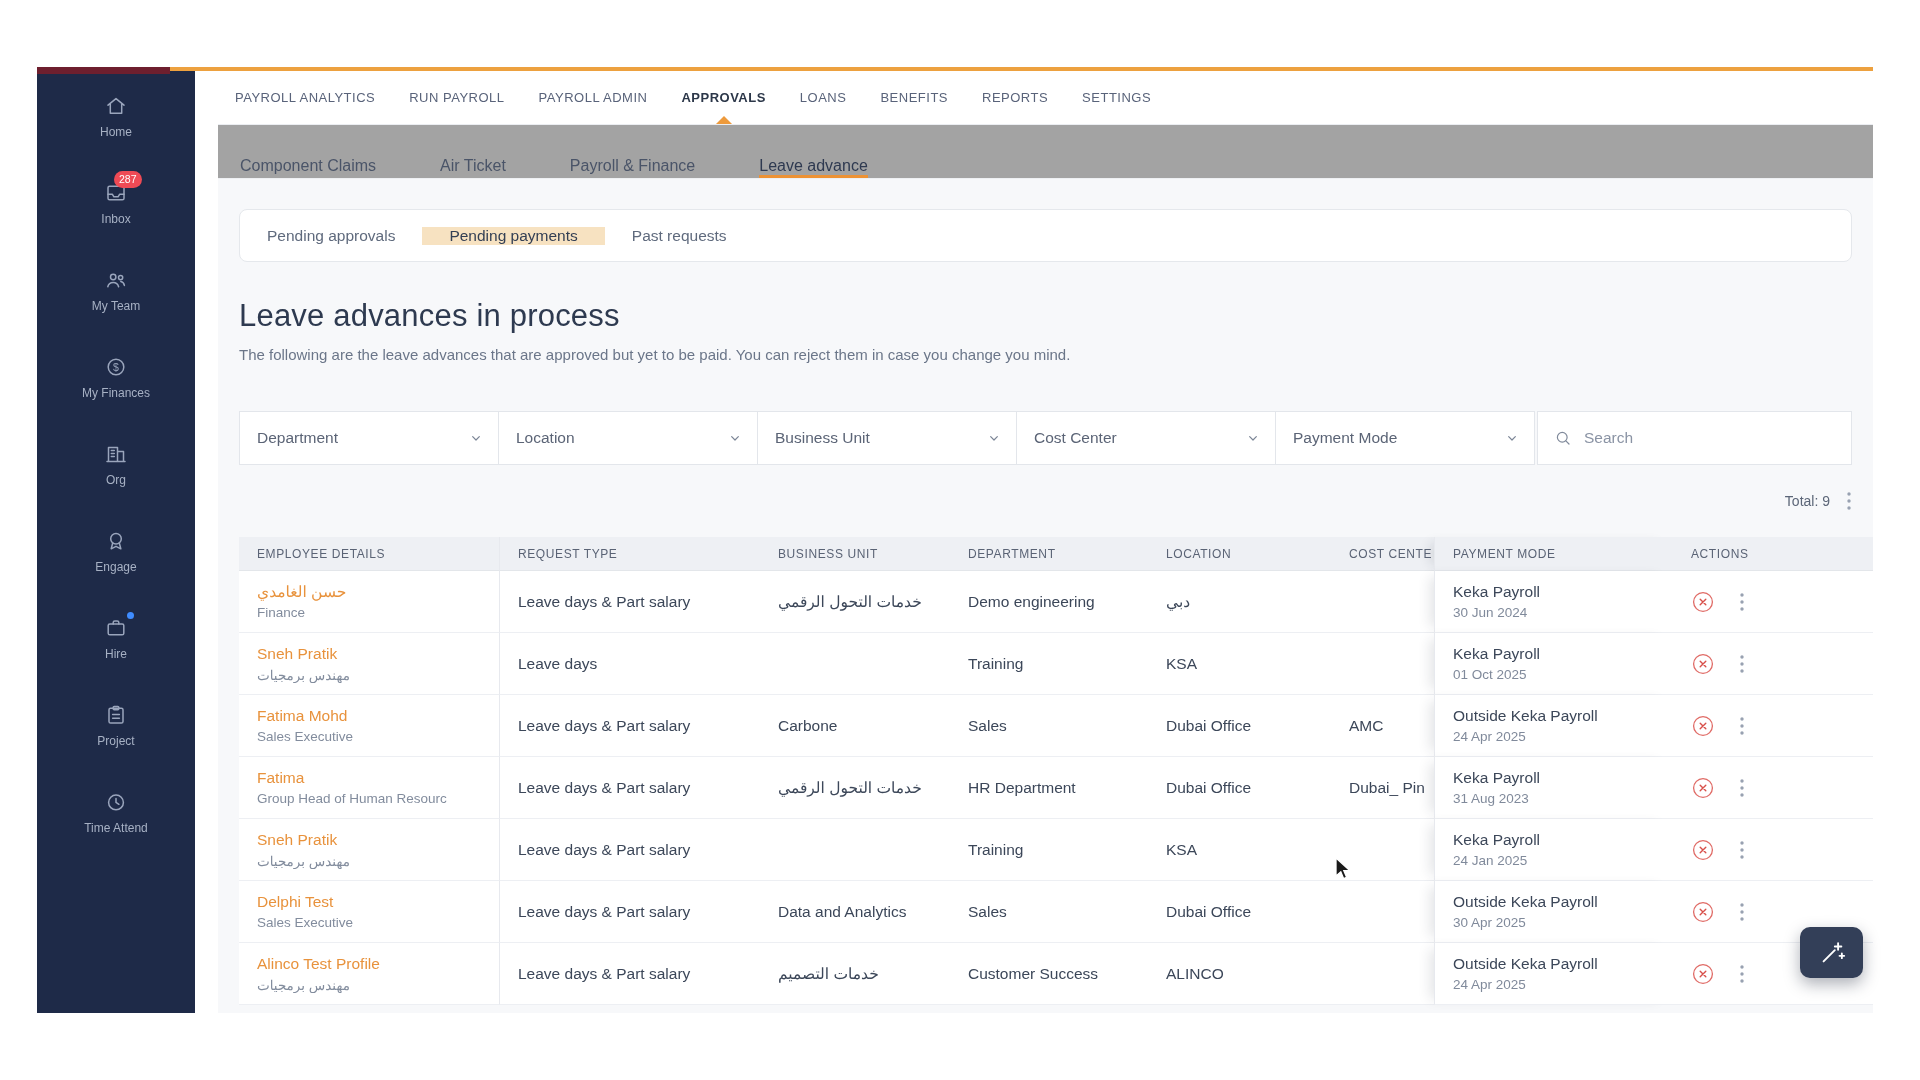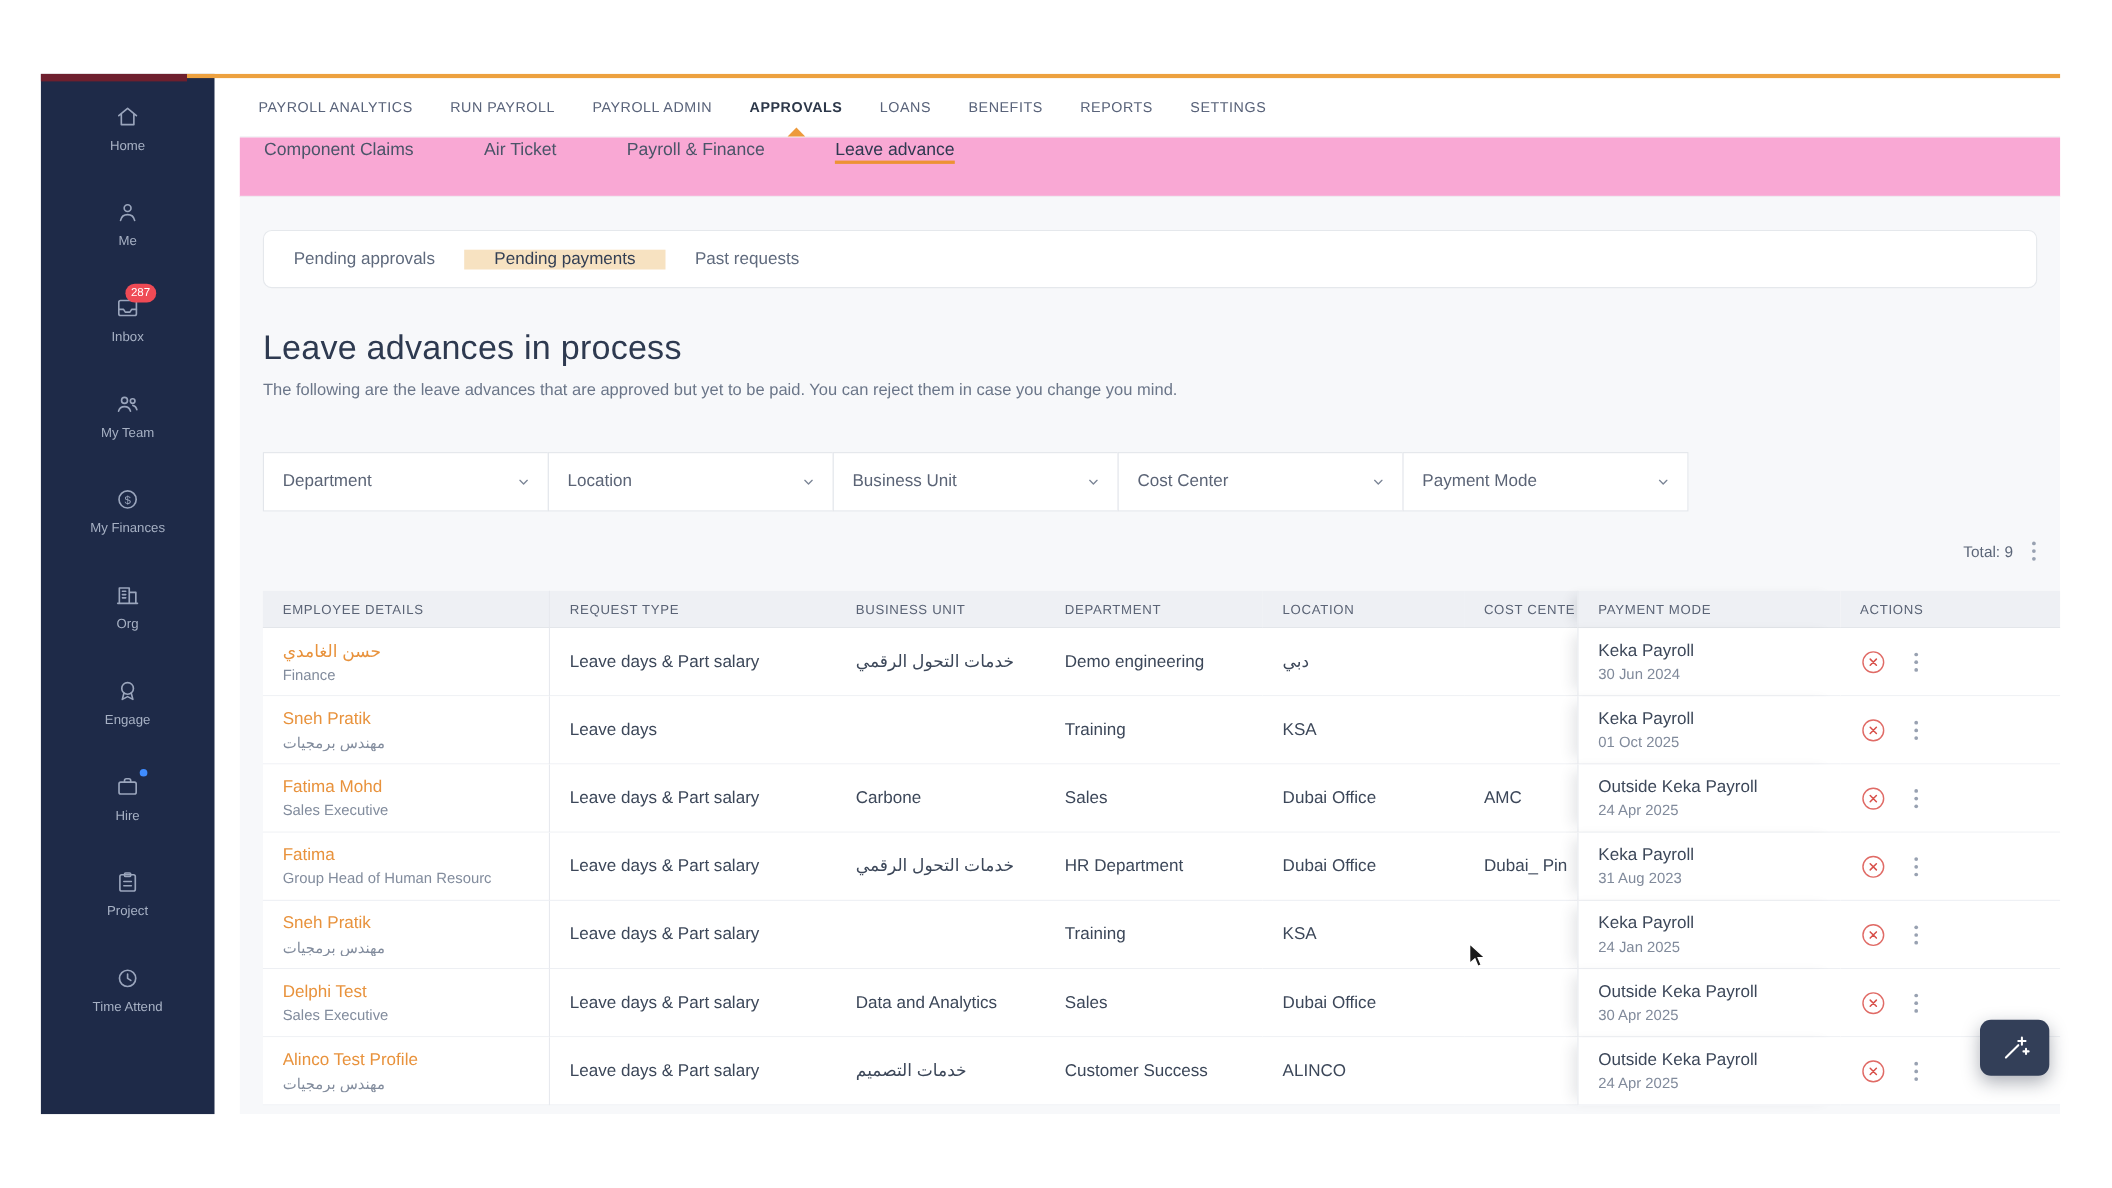--- a/index.html
+++ b/index.html
@@ -38,21 +38,21 @@
   .nav-item {
     padding:0 17px; font-size:13px; letter-spacing:.5px; color:#59637a; height:100%;
     display:flex; align-items:center; position:relative; cursor:pointer; white-space:nowrap;
   }
   .nav-item.active { color:#2c3749; font-weight:bold; }
   .nav-item.active::after {
     content:""; position:absolute; left:50%; transform:translateX(-50%); bottom:0;
     border-left:8px solid transparent; border-right:8px solid transparent; border-bottom:8px solid #ed9a3c;
   }
 
-  .subtabs { height:54px; background:#f9a8d4; display:flex; align-items:flex-start; padding-left:22px; border-bottom:1px solid #eef0f3; flex:0 0 auto; }
+  .subtabs { height:54px; background:#a3a3a3; display:flex; align-items:flex-end; padding-left:22px; border-bottom:1px solid #eef0f3; flex:0 0 auto; }
   .subtab {
     margin-right:64px; font-size:16px; color:#4a5468; display:flex; align-items:center;
     cursor:pointer; border-bottom:3px solid transparent; padding-top:3px; white-space:nowrap;
   }
   .subtab.active { color:#2e3950; border-bottom-color:#ed9234; }
 
   .content { flex:1 1 auto; background:#f7f8fa; padding:0 21px; overflow:hidden; }
 
   .pillbox {
     margin-top:30px; height:53px; background:#fff; border:1px solid #e5e8ec; border-radius:8px;
@@ -116,27 +116,20 @@
 <div class="app">
   <div class="strip-maroon"></div>
   <div class="strip-orange"></div>
 
   <aside class="sidebar">
     <div class="sb-item">
       <span class="sb-icon"><svg class="si" viewBox="0 0 24 24">
             <path d="M4 11.2 L12 4.6 L20 11.2 M6.3 9.4 V19.3 H17.7 V9.4"></path>
           </svg></span>
       <span class="sb-label">Home</span>
-    </div>
-    <div class="sb-item">
-      <span class="sb-icon"><svg class="si" viewBox="0 0 24 24">
-            <circle cx="12" cy="8.2" r="3.1"></circle>
-            <path d="M5.6 19.4 C6.4 15.7 8.9 14.1 12 14.1 C15.1 14.1 17.6 15.7 18.4 19.4"></path>
-          </svg></span>
-      <span class="sb-label">Me</span>
     </div>
     <div class="sb-item">
       <span class="sb-icon">
         <svg class="si" viewBox="0 0 24 24">
             <rect x="4" y="5.2" width="16" height="13.6" rx="1.6"></rect>
             <path d="M4 13.2 h4.3 l1.6 2.6 h4.2 l1.6 -2.6 H20"></path>
           </svg>
         <span class="badge">287</span>
       </span>
       <span class="sb-label">Inbox</span>
@@ -250,20 +243,27 @@
           <span class="filter-label">Cost Center</span>
           <svg class="chev" viewBox="0 0 24 24">
               <path d="M7 10 l5 5 5 -5"></path>
             </svg>
         </div>
         <div class="filter">
           <span class="filter-label">Payment Mode</span>
           <svg class="chev" viewBox="0 0 24 24">
               <path d="M7 10 l5 5 5 -5"></path>
             </svg>
+        </div>
+        <div class="searchbox">
+          <svg class="sic" viewBox="0 0 24 24">
+              <circle cx="11" cy="11" r="6.5"></circle>
+              <path d="M15.8 15.8 L20 20"></path>
+            </svg>
+          <input type="text" placeholder="Search" style="">
         </div>
       </div>
 
       <div class="total-row">
         <span class="total-label">Total: 9</span>
         <span class="kebab">
           <svg class="kdots" width="6" height="20" viewBox="0 0 6 20">
               <circle cx="3" cy="3" r="1.7"></circle>
               <circle cx="3" cy="10" r="1.7"></circle>
               <circle cx="3" cy="17" r="1.7"></circle>

